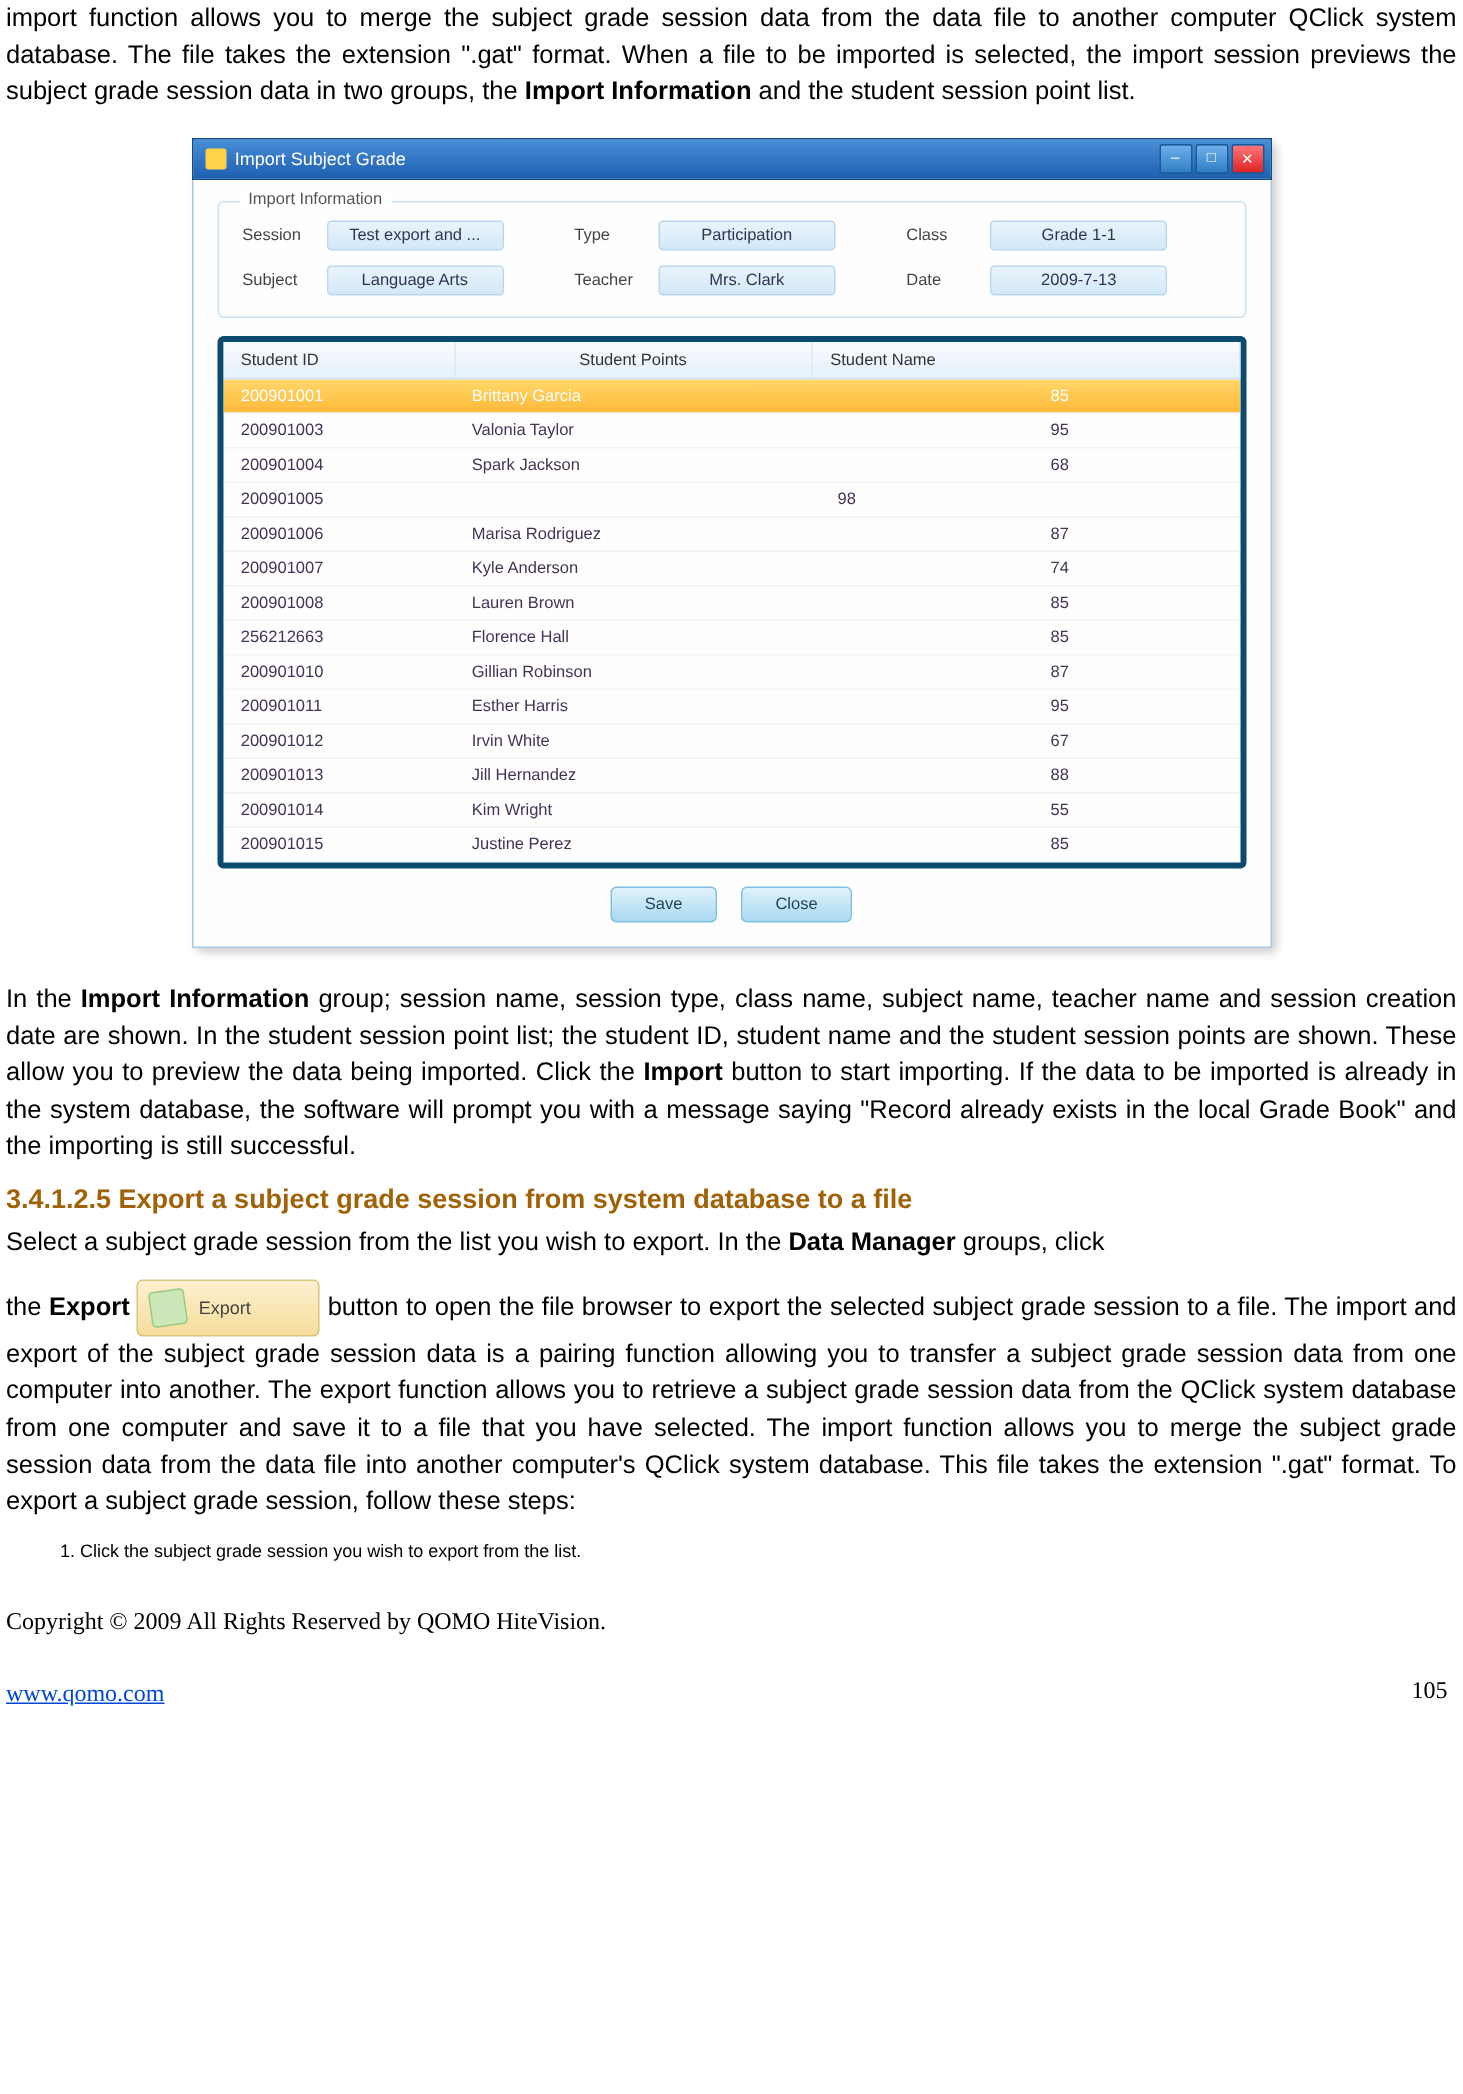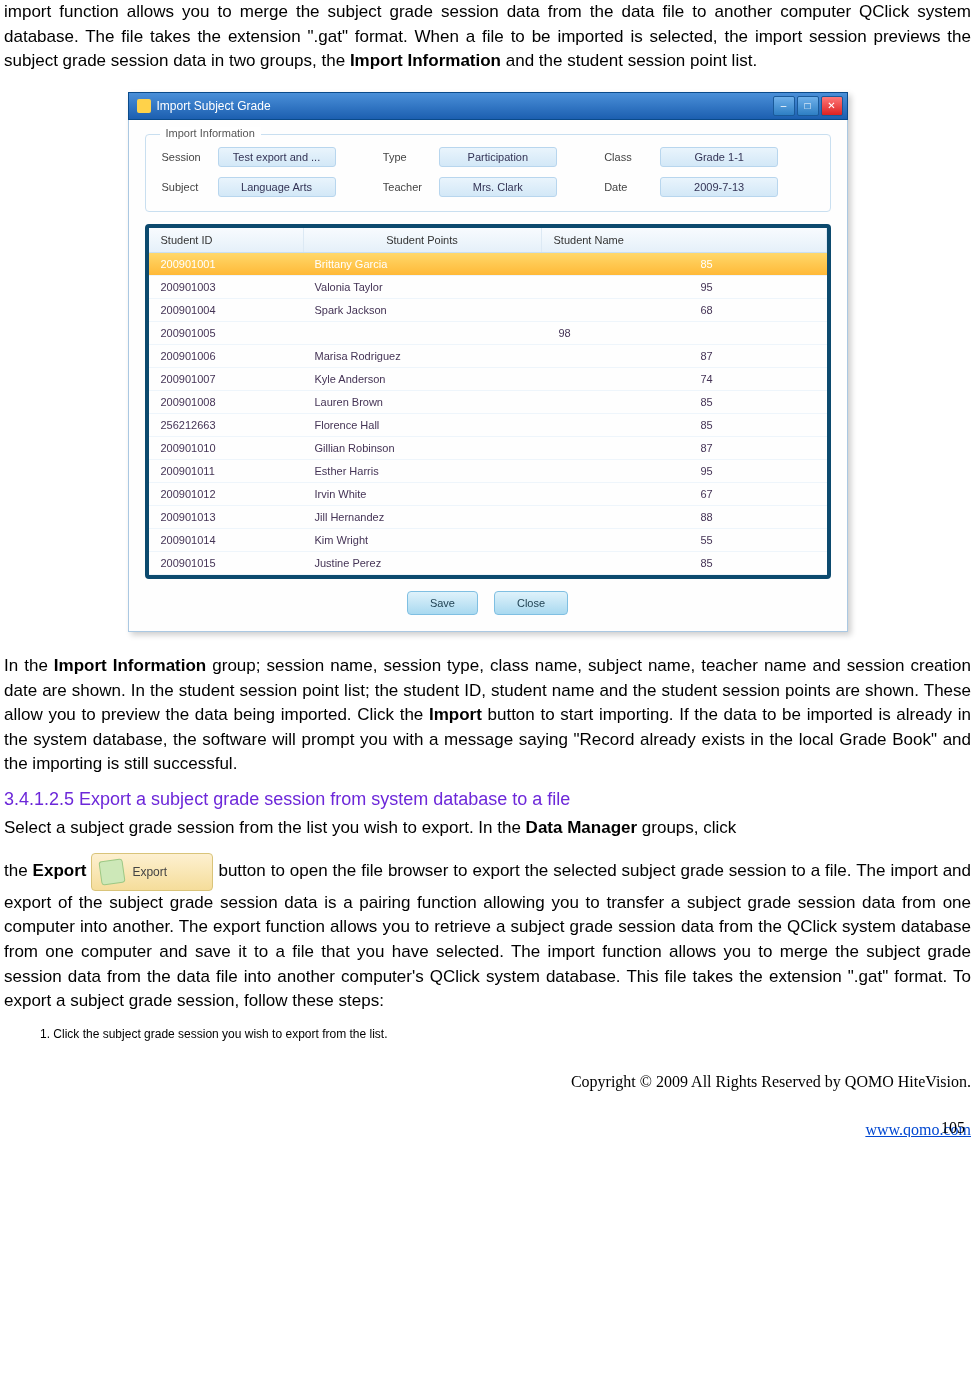--- a/index.html
+++ b/index.html
@@ -1,19 +1,19 @@
 <!DOCTYPE html>
 <html><head>
 <meta charset="utf-8">
 <style>
 body{margin:0;padding:0;font-family:Arial,Helvetica,sans-serif;background:#fff;color:#000;width:975px}
 .page{padding:0 4px}
 .body-text{font-size:17px;line-height:1.45;text-align:justify;margin:0 0 12px 0}
 .body-text b{font-weight:bold}
-.heading{font-size:18px;font-weight:normal;color:#6d28d9;margin:10px 0 6px 0}
+.heading{font-size:18px;font-weight:bold;color:#a16207;margin:10px 0 6px 0}
 .screenshot{margin:18px auto 22px auto;width:720px;box-shadow:3px 3px 6px rgba(0,0,0,.2)}
 .titlebar{background:linear-gradient(#4a8fd8,#1c5fb0);height:26px;display:flex;align-items:center;justify-content:space-between;font-size:12px;color:#fff;padding:0 4px;border:1px solid #0a4a8a}
 .titlebar-left{display:flex;align-items:center;gap:6px;padding-left:4px}
 .tb-icon{width:14px;height:14px;background:#ffd24a;border-radius:2px;display:inline-block}
 .winbtns{display:flex;gap:2px}
 .winbtn{width:20px;height:18px;background:linear-gradient(#6fb0ea,#2e7fc4);border:1px solid #1a5a9a;border-radius:2px;display:flex;align-items:center;justify-content:center;color:#fff;font-size:10px}
 .winbtn.close{background:linear-gradient(#f77,#d22)}
 .dialog-body{background:#fefefe;border:1px solid #aac8e2;border-top:none;padding:14px 16px 16px}
 .fieldset{border:1px solid #c9dff0;border-radius:4px;padding:12px 16px 14px;position:relative;margin-bottom:12px}
 .legend{position:absolute;top:-8px;left:14px;background:#fff;padding:0 6px;font-size:11px;color:#555}
@@ -32,21 +32,21 @@
 .tr{display:flex;border-bottom:1px solid #eef5fb;font-size:11px;color:#435}
 .tr .td{padding:5px 12px}
 .tr .td.col-pts{text-align:center}
 .tr.selected{background:linear-gradient(#ffd86a,#ffb938);color:#fff}
 .btnrow{display:flex;justify-content:center;gap:16px;margin-top:12px}
 .dbtn{background:linear-gradient(#dff2fb,#a9d9f0);border:1px solid #7fbfe2;border-radius:4px;font-size:11px;color:#245;padding:5px 22px}
 .exportbtn{display:inline-block;width:120px;height:36px;background:linear-gradient(#fdf0d0,#f5dd9a);border:1px solid #d9c47a;border-radius:4px;vertical-align:middle;position:relative}
 .exportbtn .eicon{position:absolute;left:8px;top:6px;width:22px;height:22px;background:#cde8b8;border-radius:3px;transform:rotate(-8deg);border:1px solid #9cc885}
 .exportbtn .etext{position:absolute;left:40px;top:10px;font-size:12px;color:#444}
 .steps{margin:6px 0 0 36px;font-size:12px;line-height:1.45}
-.footer{text-align:right;font-size:16px;margin-top:30px;font-family:'Times New Roman',serif}
+.footer{text-align:left;font-size:16px;margin-top:30px;font-family:'Times New Roman',serif}
 .link{color:#0047d1;text-decoration:underline}
 .pagenum{text-align:right;font-size:16px;font-family:'Times New Roman',serif;padding-right:6px;margin-top:-20px}
 </style>
 </head>
 <body>
 <div class="page">
 
 <p class="body-text"><span>import function allows you to merge the subject grade session data from the data file to another computer QClick system database. The file takes the extension ".gat" format. When a file to be imported is selected, the import session previews the subject grade session data in two groups, the </span><b>Import Information</b><span> and the student session point list.</span></p>
 
 <div class="screenshot">

